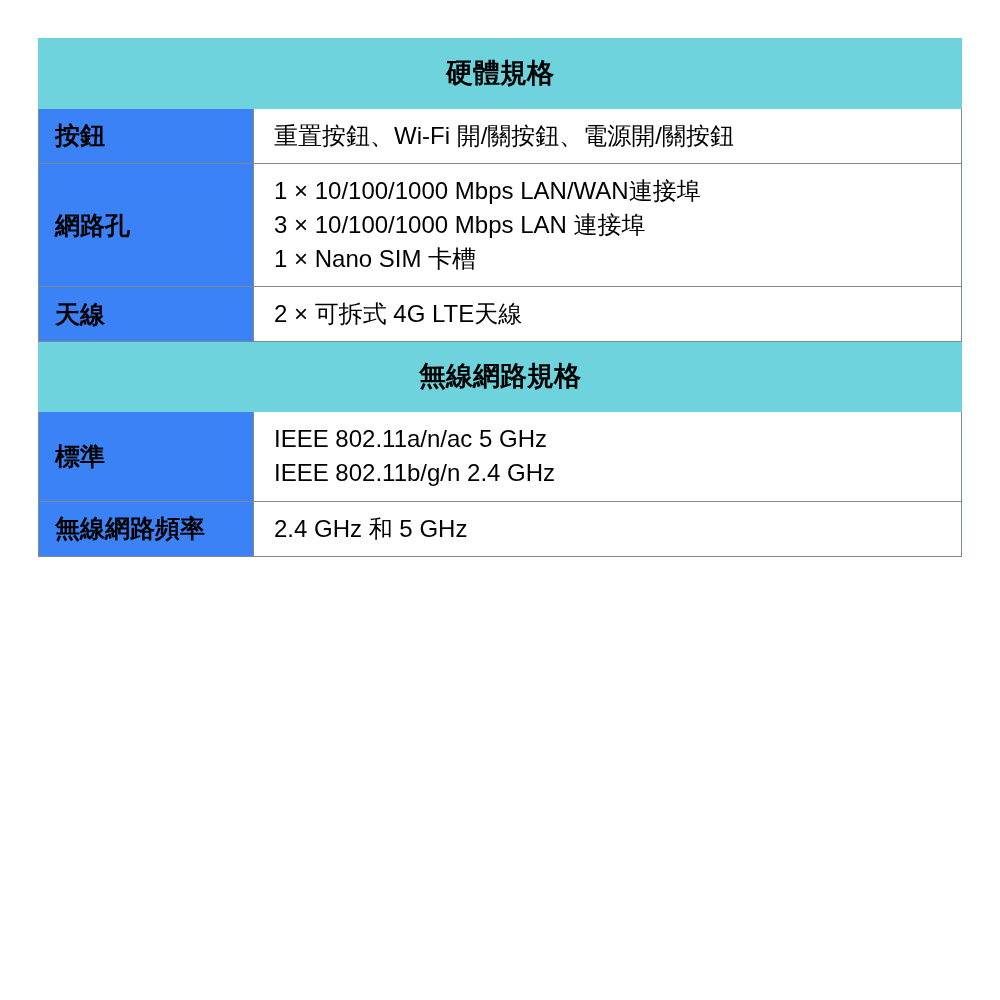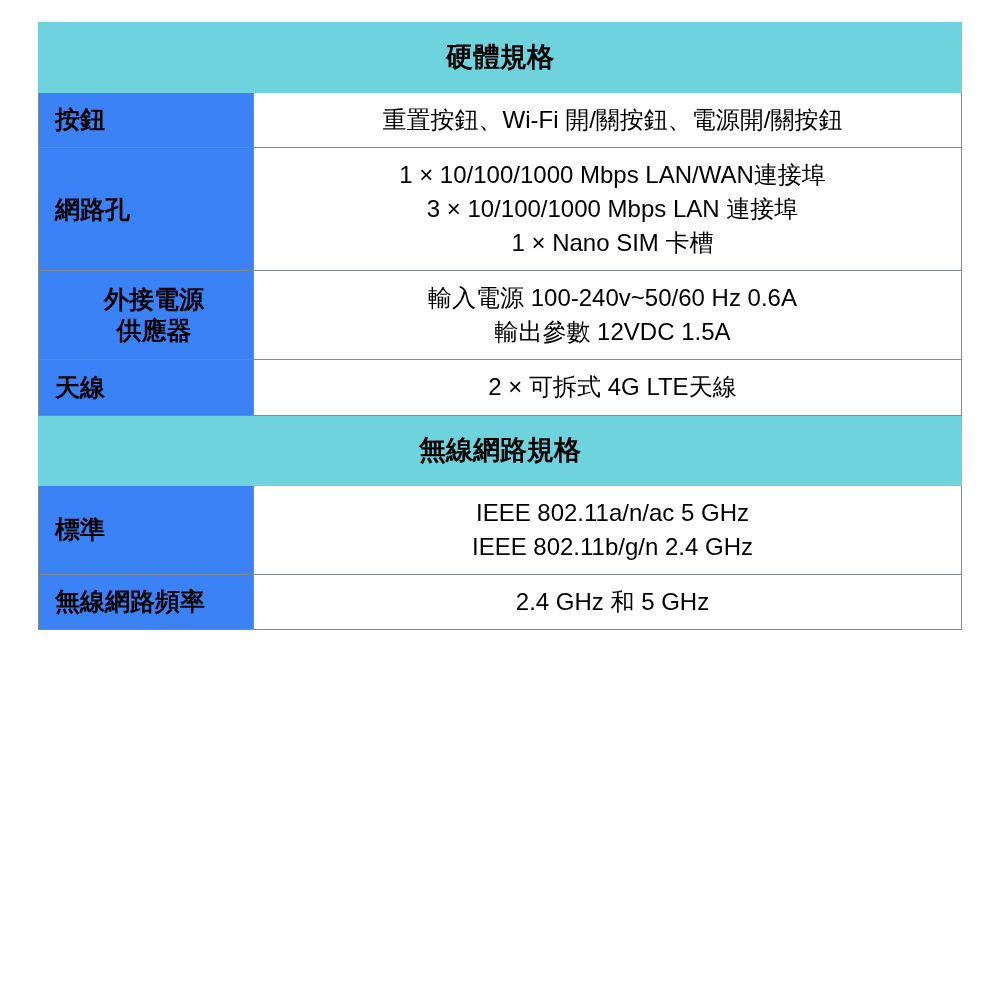--- a/index.html
+++ b/index.html
@@ -11,21 +11,21 @@
     width: 1000px;
     height: 1000px;
     font-family: "Liberation Sans", "DejaVu Sans", sans-serif;
     color: #000000;
     overflow: hidden;
   }
   .sheet {
     box-sizing: border-box;
     width: 1000px;
     height: 701px;
-    padding: 22px 38px 18px 38px;
+    padding: 38px 38px 18px 38px;
   }
   table.spec {
     border-collapse: collapse;
     width: 924px;
     table-layout: fixed;
   }
   table.spec td {
     border: 1px solid #7f8c8d;
     vertical-align: middle;
   }
@@ -48,21 +48,21 @@
     padding: 10px 0 10px 16px;
     line-height: 1.25;
     background: #3b82f6;
   }
   td.value {
     font-size: 24px;
     padding: 10px 10px 10px 20px;
     line-height: 1.42;
     background: #ffffff;
   }
-  .line { display: block; white-space: nowrap; text-align: center; }
+  .line { display: block; white-space: nowrap; }
   .h-pad-lg { padding-top: 18px; padding-bottom: 18px; }
 </style>
 </head>
 <body>
 
 <div class="sheet">
   <table class="spec">
     <colgroup>
       <col style="width:215px">
       <col>
@@ -82,30 +82,20 @@
 
       <tr>
         <td class="label">網路孔</td>
         <td class="value">
           <span class="line">1 × 10/100/1000 Mbps LAN/WAN連接埠</span>
           <span class="line">3 × 10/100/1000 Mbps LAN 連接埠</span>
           <span class="line">1 × Nano SIM 卡槽</span>
         </td>
       </tr>
 
-      <tr>
-        <td class="label">
-          <span class="line">外接電源</span>
-          <span class="line">供應器</span>
-        </td>
-        <td class="value">
-          <span class="line">輸入電源 100-240v~50/60 Hz 0.6A</span>
-          <span class="line">輸出參數 12VDC 1.5A</span>
-        </td>
-      </tr>
 
 
       <tr>
         <td class="label">天線</td>
         <td class="value h-pad-lg">
           <span class="line">2 × 可拆式 4G LTE天線</span>
         </td>
       </tr>
 
       <tr class="section-row">

